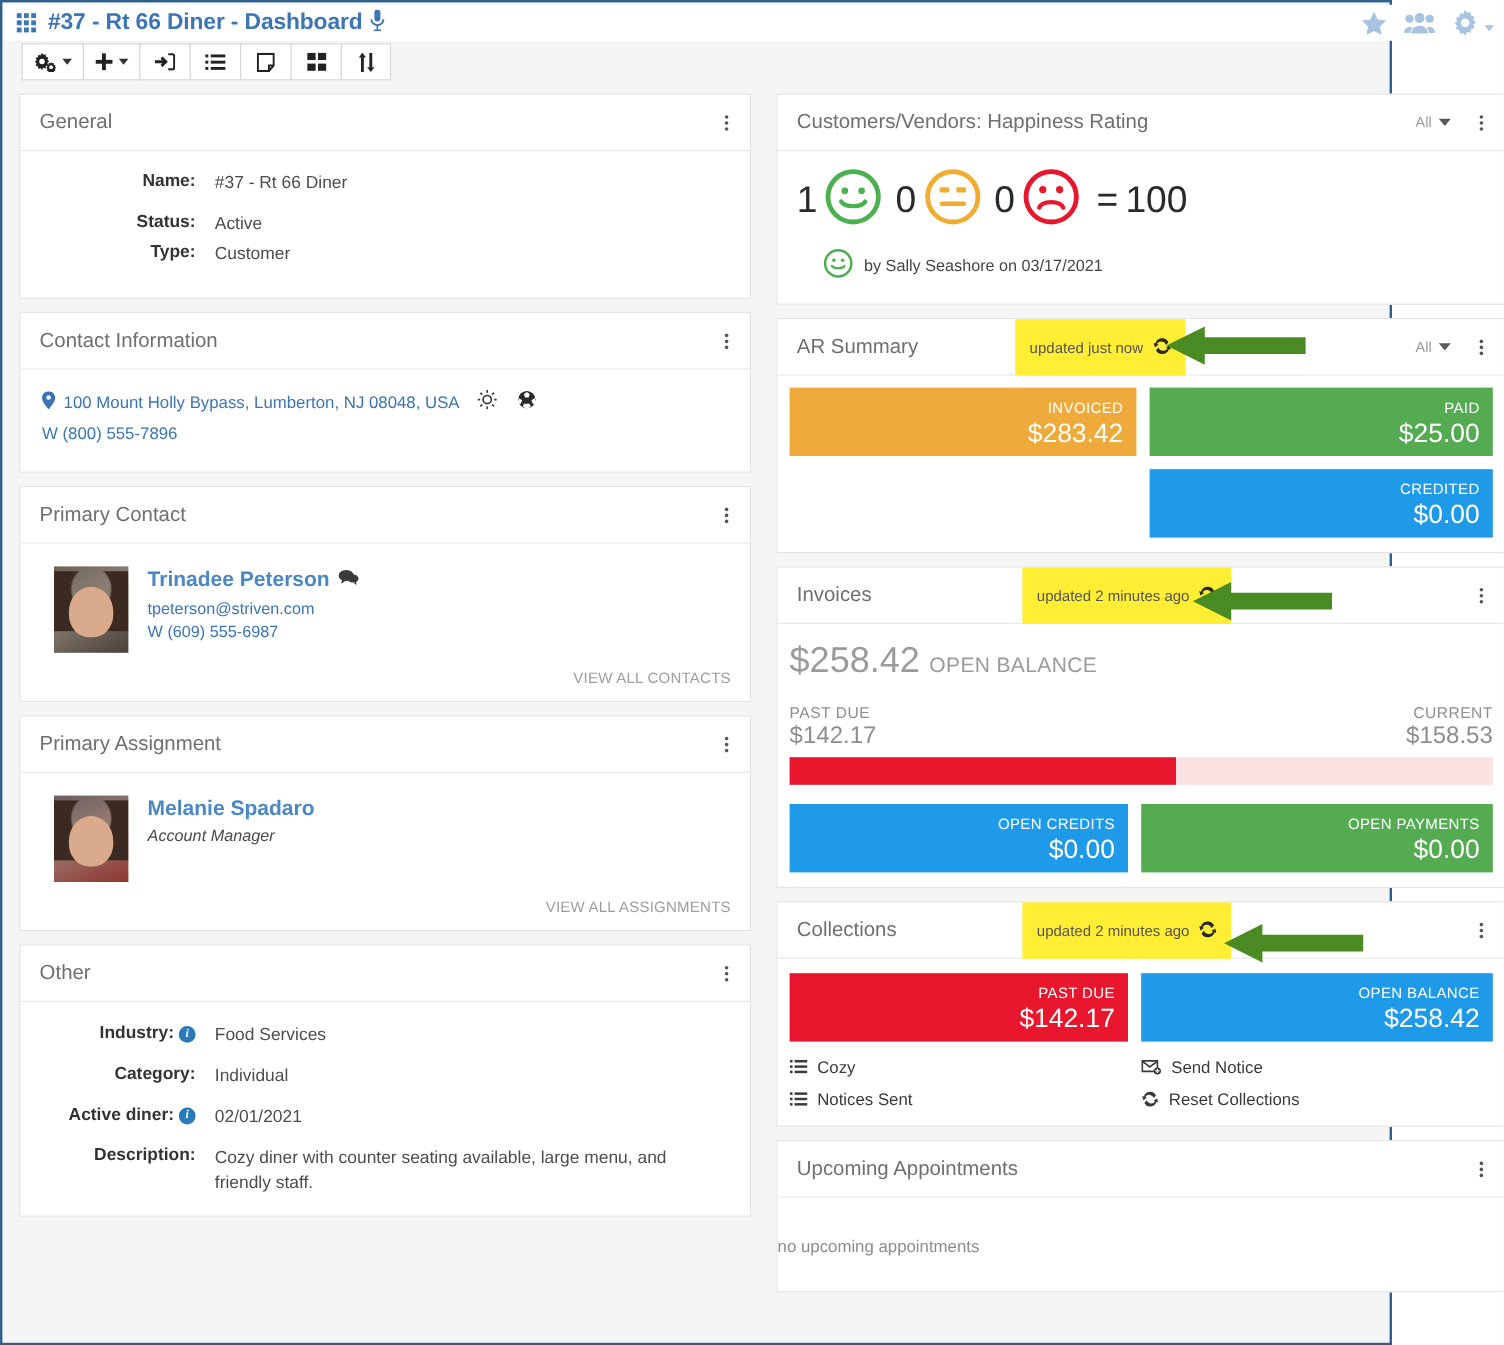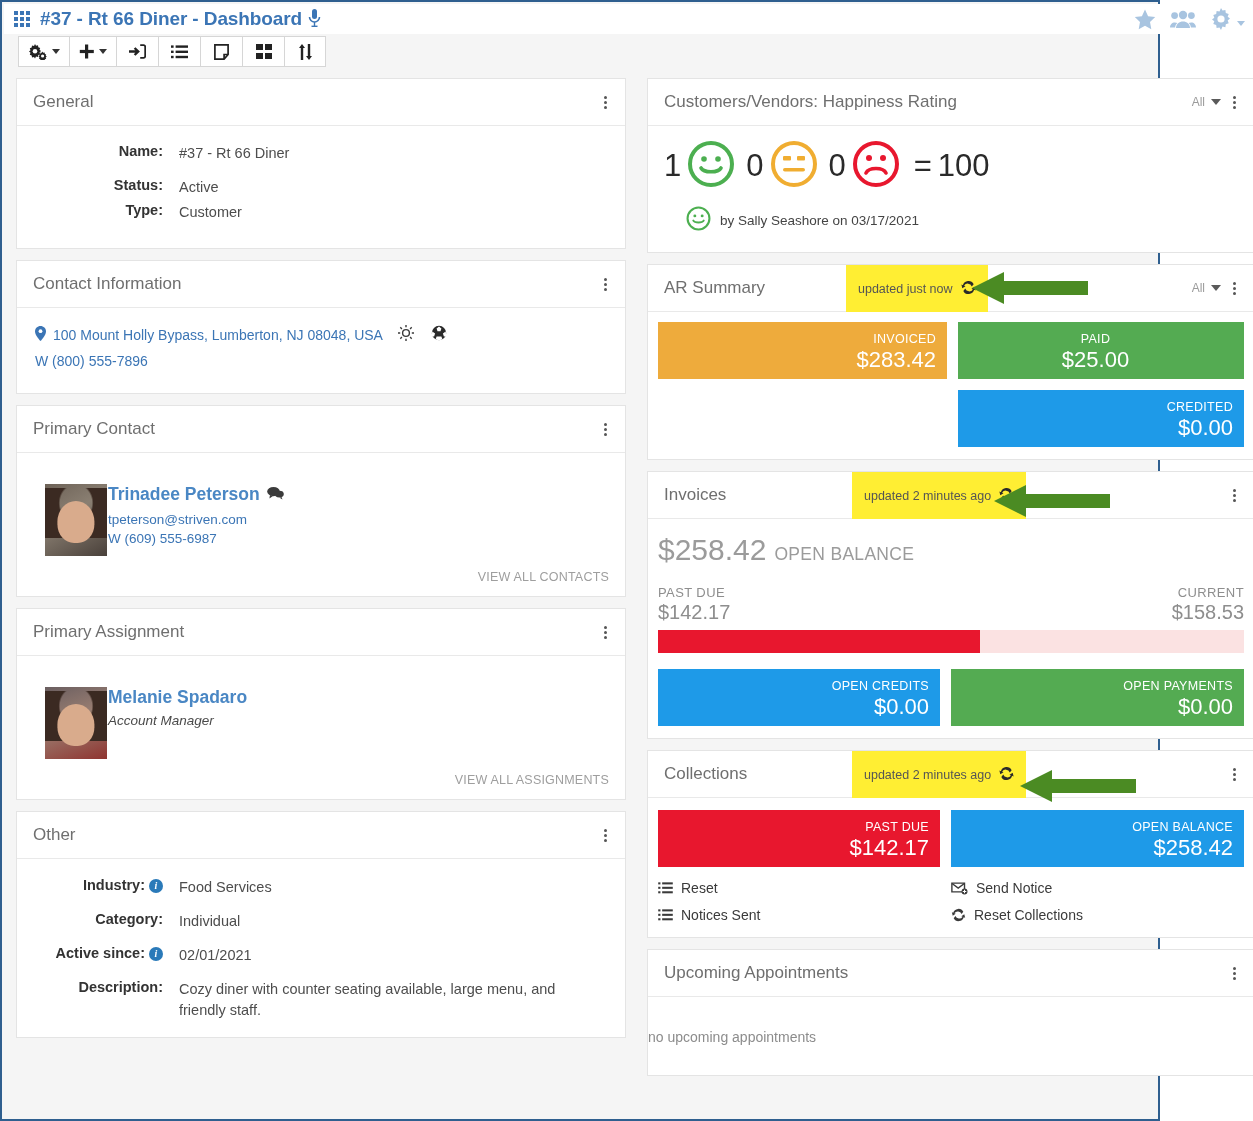--- a/index.html
+++ b/index.html
@@ -58,21 +58,21 @@
   .col-left  { position:absolute; left:14px;  top:76px; width:610px; }
   .col-right { position:absolute; left:645px; top:76px; width:608px; }
 
   .card { background:#ffffff; border:1px solid #e4e4e4; margin-bottom:11px; }
   .card-head {
     height:47px; padding:0 14px 0 16px;
     display:flex; align-items:center; position:relative;
     border-bottom:1px solid #e9e9e9;
   }
   .card-title { font-size:17px; color:#6f6f6f; font-weight:400; white-space:nowrap; }
-  .card-head-right { margin-left:auto; display:flex; align-items:center; gap:8px; }
+  .card-head-right { margin-left:auto; display:flex; align-items:center; gap:20px; }
   .all-drop { display:flex; align-items:center; gap:6px; color:#9b9b9b;
       font-size:12px; cursor:pointer; }
   .all-drop .cv {
     width:0;height:0;border-left:5px solid transparent;border-right:5px solid transparent;
     border-top:6px solid #5a5a5a;
   }
   .kebab { display:flex; flex-direction:column; gap:2px; cursor:pointer; padding:2px 4px; }
   .kebab i { width:3px; height:3px; background:#555; border-radius:50%; display:block; }
 
   .updated-chip {
@@ -99,21 +99,21 @@
     margin-left:4px; vertical-align:1px; font-family:"Liberation Serif", serif;
   }
 
   
   .addr-line { display:flex; align-items:center; gap:7px; font-size:14px;
      color:#3b75b5; margin-bottom:9px; }
   .phone-line { font-size:14px; color:#3b75b5; }
   .pin { color:#3b75b5; font-size:15px; line-height:1; }
 
   
-  .person { display:flex; gap:1px; align-items:flex-start;margin-top:12px; }
+  .person { display:flex; gap:16px; align-items:flex-start; }
   .avatar { width:62px; height:72px; flex:none; overflow:hidden;
     background:#b8a89a; position:relative; }
   .avatar.a1 { background:linear-gradient(150deg,#6d6257 0%,#8a7f72 40%,#49403a 100%); }
   .avatar.a2 { background:linear-gradient(160deg,#6a5e60 0%,#9b7f72 45%,#8f3430 100%); }
   .avatar .face {
     position:absolute; left:50%; top:24%; width:60%; height:58%;
     transform:translateX(-50%); border-radius:50% 50% 45% 45%;
     background:#d9ab8c;
   }
   .avatar .hair {
@@ -426,21 +426,21 @@
             <span>Industry:</span><span class="info-ic">i</span>
           </span>
           <span class="val">Food Services</span>
         </div>
         <div class="frow">
           <span class="lbl">Category:</span>
           <span class="val">Individual</span>
         </div>
         <div class="frow">
           <span class="lbl">
-            <span>Active since:</span><span class="info-ic">i</span>
+            <span>Active diner:</span><span class="info-ic">i</span>
           </span>
           <span class="val">02/01/2021</span>
         </div>
         <div class="frow" style="margin-bottom:2px;">
           <span class="lbl">Description:</span>
           <span class="val" style="max-width:420px;">Cozy diner with counter seating available, large menu, and friendly staff.</span>
         </div>
       </div>
     </div>
 
@@ -531,21 +531,21 @@
               <i></i>
             </span>
         </span>
       </div>
       <div class="card-body" style="padding:10px 10px 12px 10px;">
         <div class="tiles">
           <div class="tile" style="width:290px;background:#eeab3c;">
             <span class="t-lbl">INVOICED</span>
             <span class="t-val">$283.42</span>
           </div>
-          <div class="tile" style="width:287px;background:#54ab52;align-items:center;">
+          <div class="tile" style="width:287px;background:#54ab52;">
             <span class="t-lbl">PAID</span>
             <span class="t-val">$25.00</span>
           </div>
         </div>
         <div class="tiles" style="margin-top:11px;">
           <div class="tile empty" style="width:290px;"></div>
           <div class="tile" style="width:287px;background:#1e9ae8;">
             <span class="t-lbl">CREDITED</span>
             <span class="t-val">$0.00</span>
           </div>
@@ -639,21 +639,21 @@
                     <g fill="#3a3a3a">
                       <rect x="0" y="0.4" width="2.6" height="2.4"></rect>
                       <rect x="4.6" y="0.4" width="12.4" height="2.4"></rect>
                       <rect x="0" y="5.6" width="2.6" height="2.4"></rect>
                       <rect x="4.6" y="5.6" width="12.4" height="2.4"></rect>
                       <rect x="0" y="10.8" width="2.6" height="2.4"></rect>
                       <rect x="4.6" y="10.8" width="12.4" height="2.4"></rect>
                     </g>
                   </svg>
               </span>
-              <span>Reset</span>
+              <span>Cozy</span>
             </a>
             <a>
               <span>
                 <svg width="15" height="12" viewBox="0 0 17 14">
                     <g fill="#3a3a3a">
                       <rect x="0" y="0.4" width="2.6" height="2.4"></rect>
                       <rect x="4.6" y="0.4" width="12.4" height="2.4"></rect>
                       <rect x="0" y="5.6" width="2.6" height="2.4"></rect>
                       <rect x="4.6" y="5.6" width="12.4" height="2.4"></rect>
                       <rect x="0" y="10.8" width="2.6" height="2.4"></rect>

